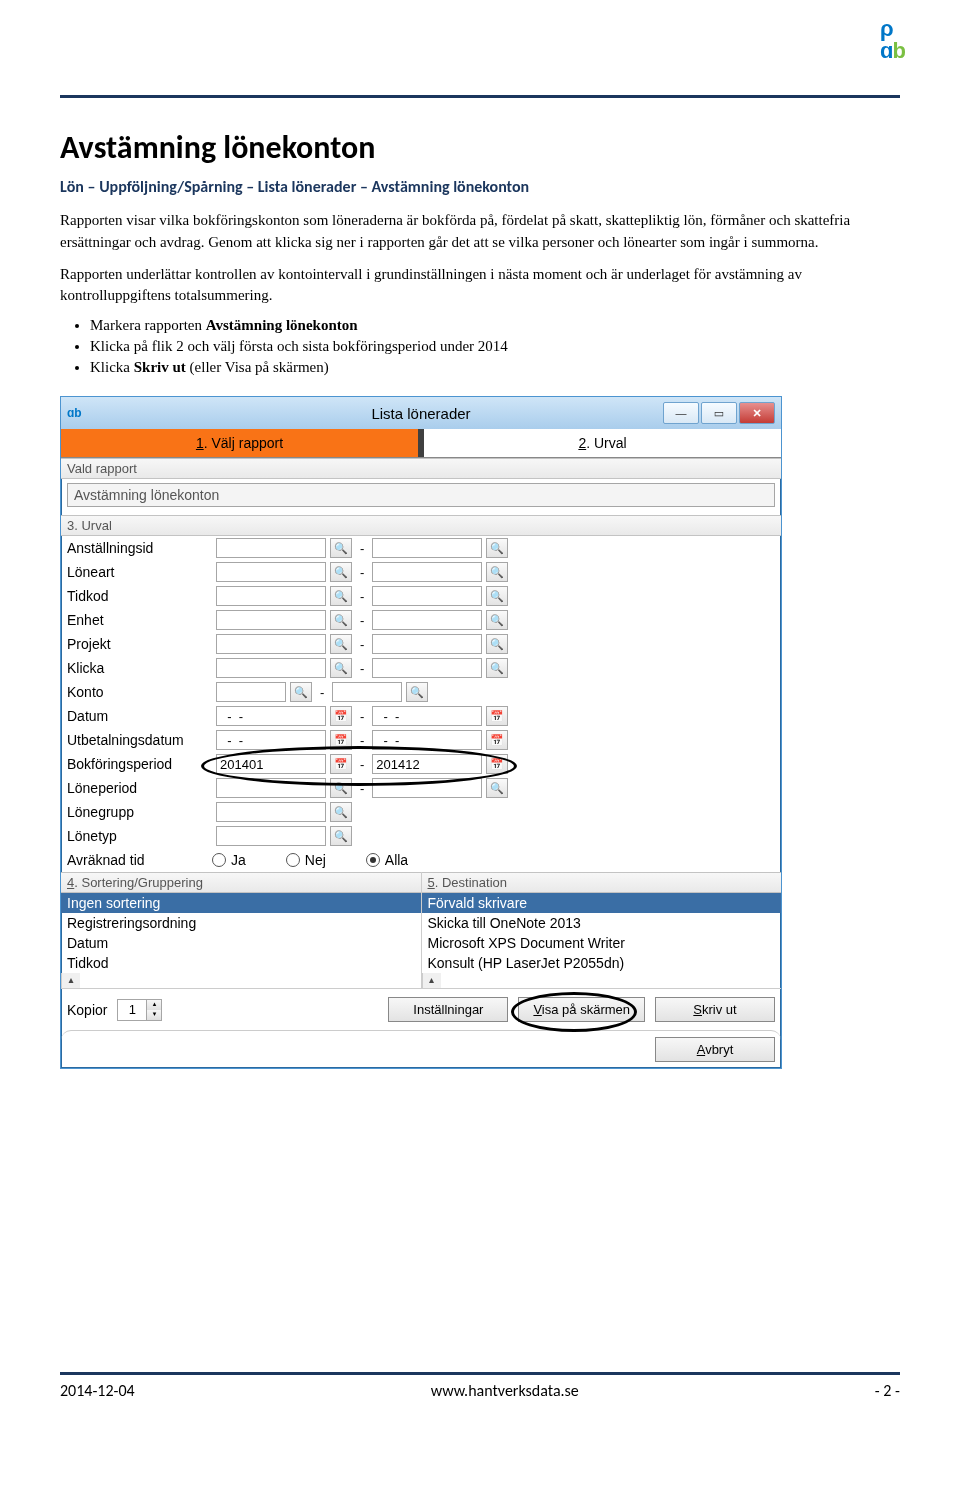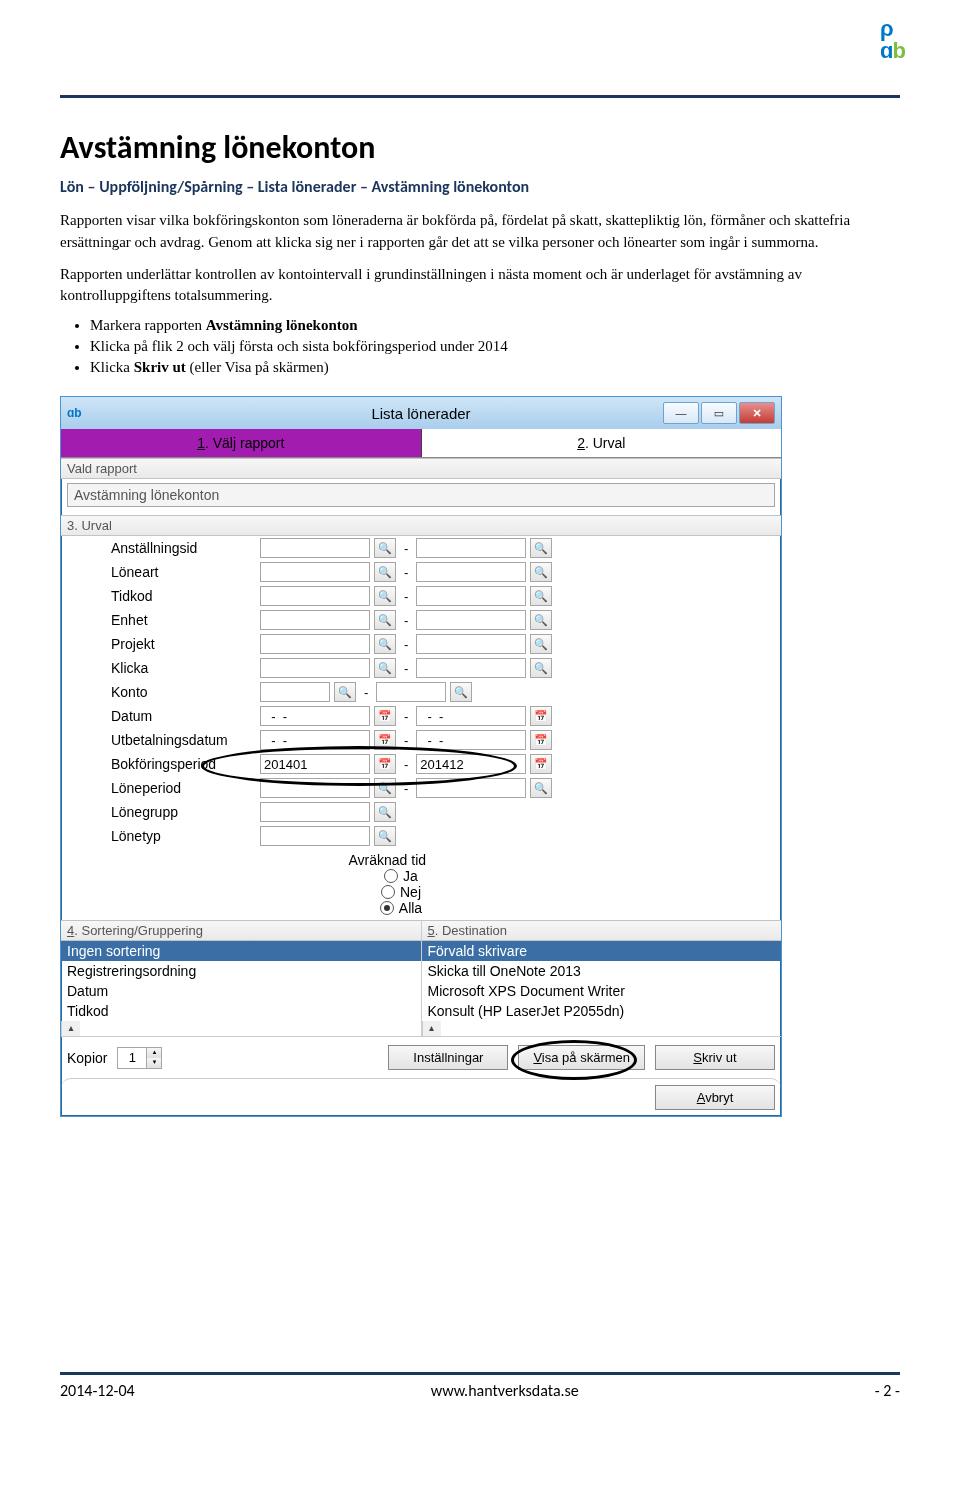--- a/index.html
+++ b/index.html
@@ -104,22 +104,22 @@
   .tabs {
     display: flex;
     background: #fff;
     border-bottom: 1px solid #888;
   }
   .tab {
     flex: 1;
     text-align: center;
     padding: 6px 0;
     font-size: 14px;
-    border-right: 1px solid #404040;
-    background: #a21caf;
+    border-right: 6px solid #404040;
+    background: #f97316;
   }
   .tab.active { background: #fff; }
   .tab:last-child { border-right: none; }
   .underline { text-decoration: underline; }
 
   .section-hdr {
     background: linear-gradient(#f7f7f7,#e9e9e9);
     border-top: 1px solid #c3c3c3;
     border-bottom: 1px solid #c3c3c3;
     padding: 2px 6px;
@@ -128,21 +128,20 @@
   }
   .inputrow {
     display: flex;
     align-items: center;
     padding: 2px 6px;
     gap: 4px;
   }
   .inputrow .lbl {
     width: 145px;
     font-size: 14px;
-    margin-left: 44px;
   }
   .txtfield {
     border: 1px solid #a6a6a6;
     background: #fff;
     height: 20px;
     box-sizing: border-box;
     padding: 1px 3px;
     font-size: 13px;
   }
   .readonly {
@@ -200,21 +199,20 @@
   .scrollbtn {
     font-size: 10px;
     color: #444;
     line-height: 1;
   }
 
   .radio-row {
     display: flex;
     align-items: center;
     padding: 4px 6px;
-    flex-direction: column;
   }
   .radio-row .lbl { width: 145px; font-size: 14px; }
   .radio-opt {
     display: flex; align-items: center; gap: 5px; margin-right: 40px;
     font-size: 14px;
   }
   .radio-circle {
     width: 12px; height: 12px; border: 1px solid #555; border-radius: 50%;
     display: inline-flex; align-items: center; justify-content: center;
   }

